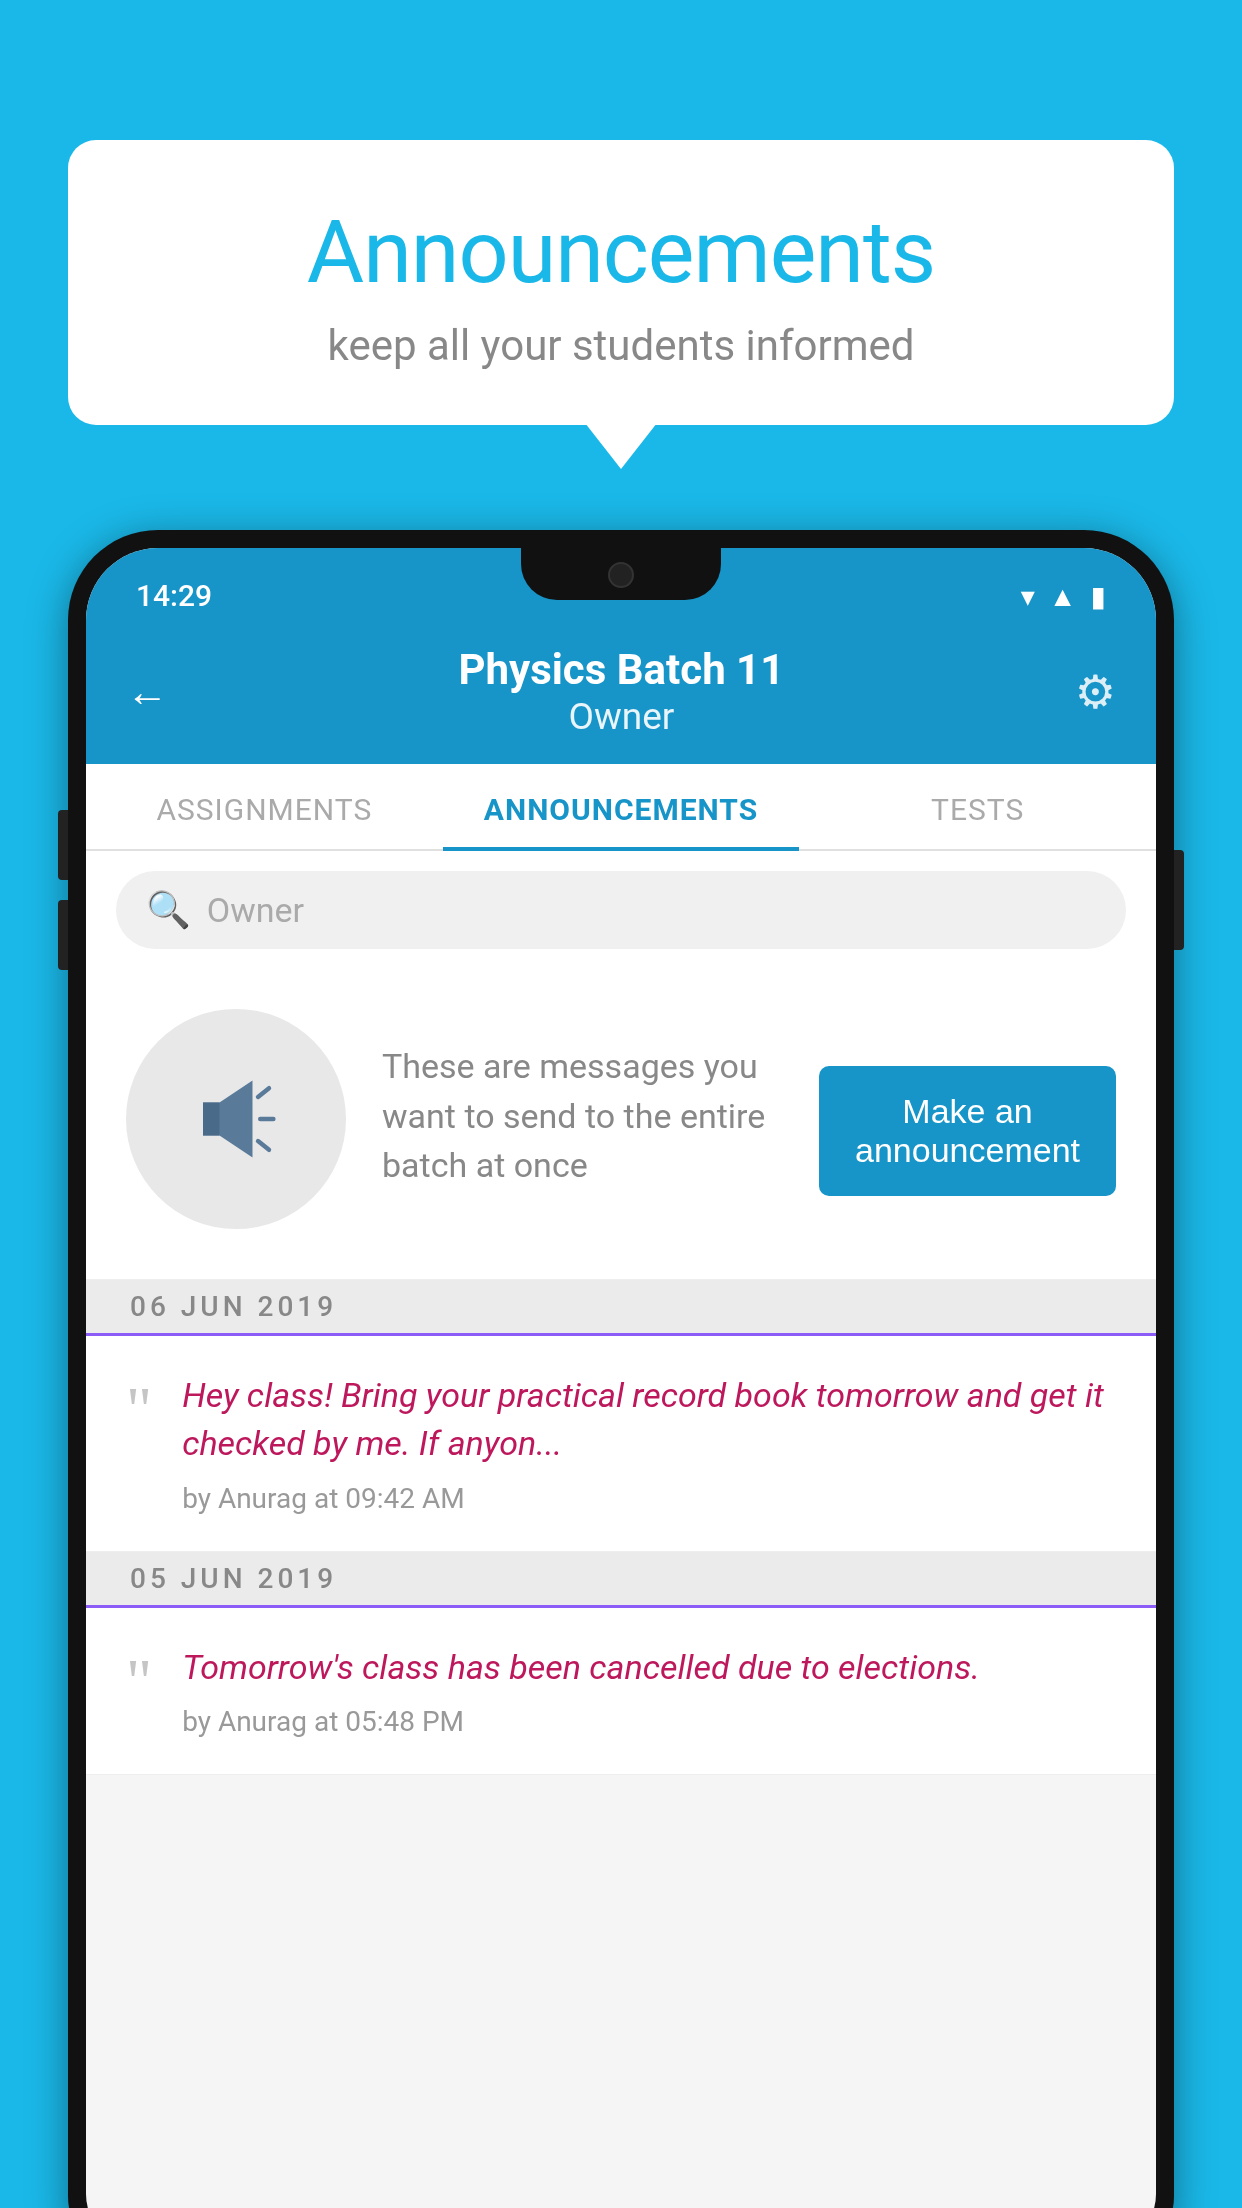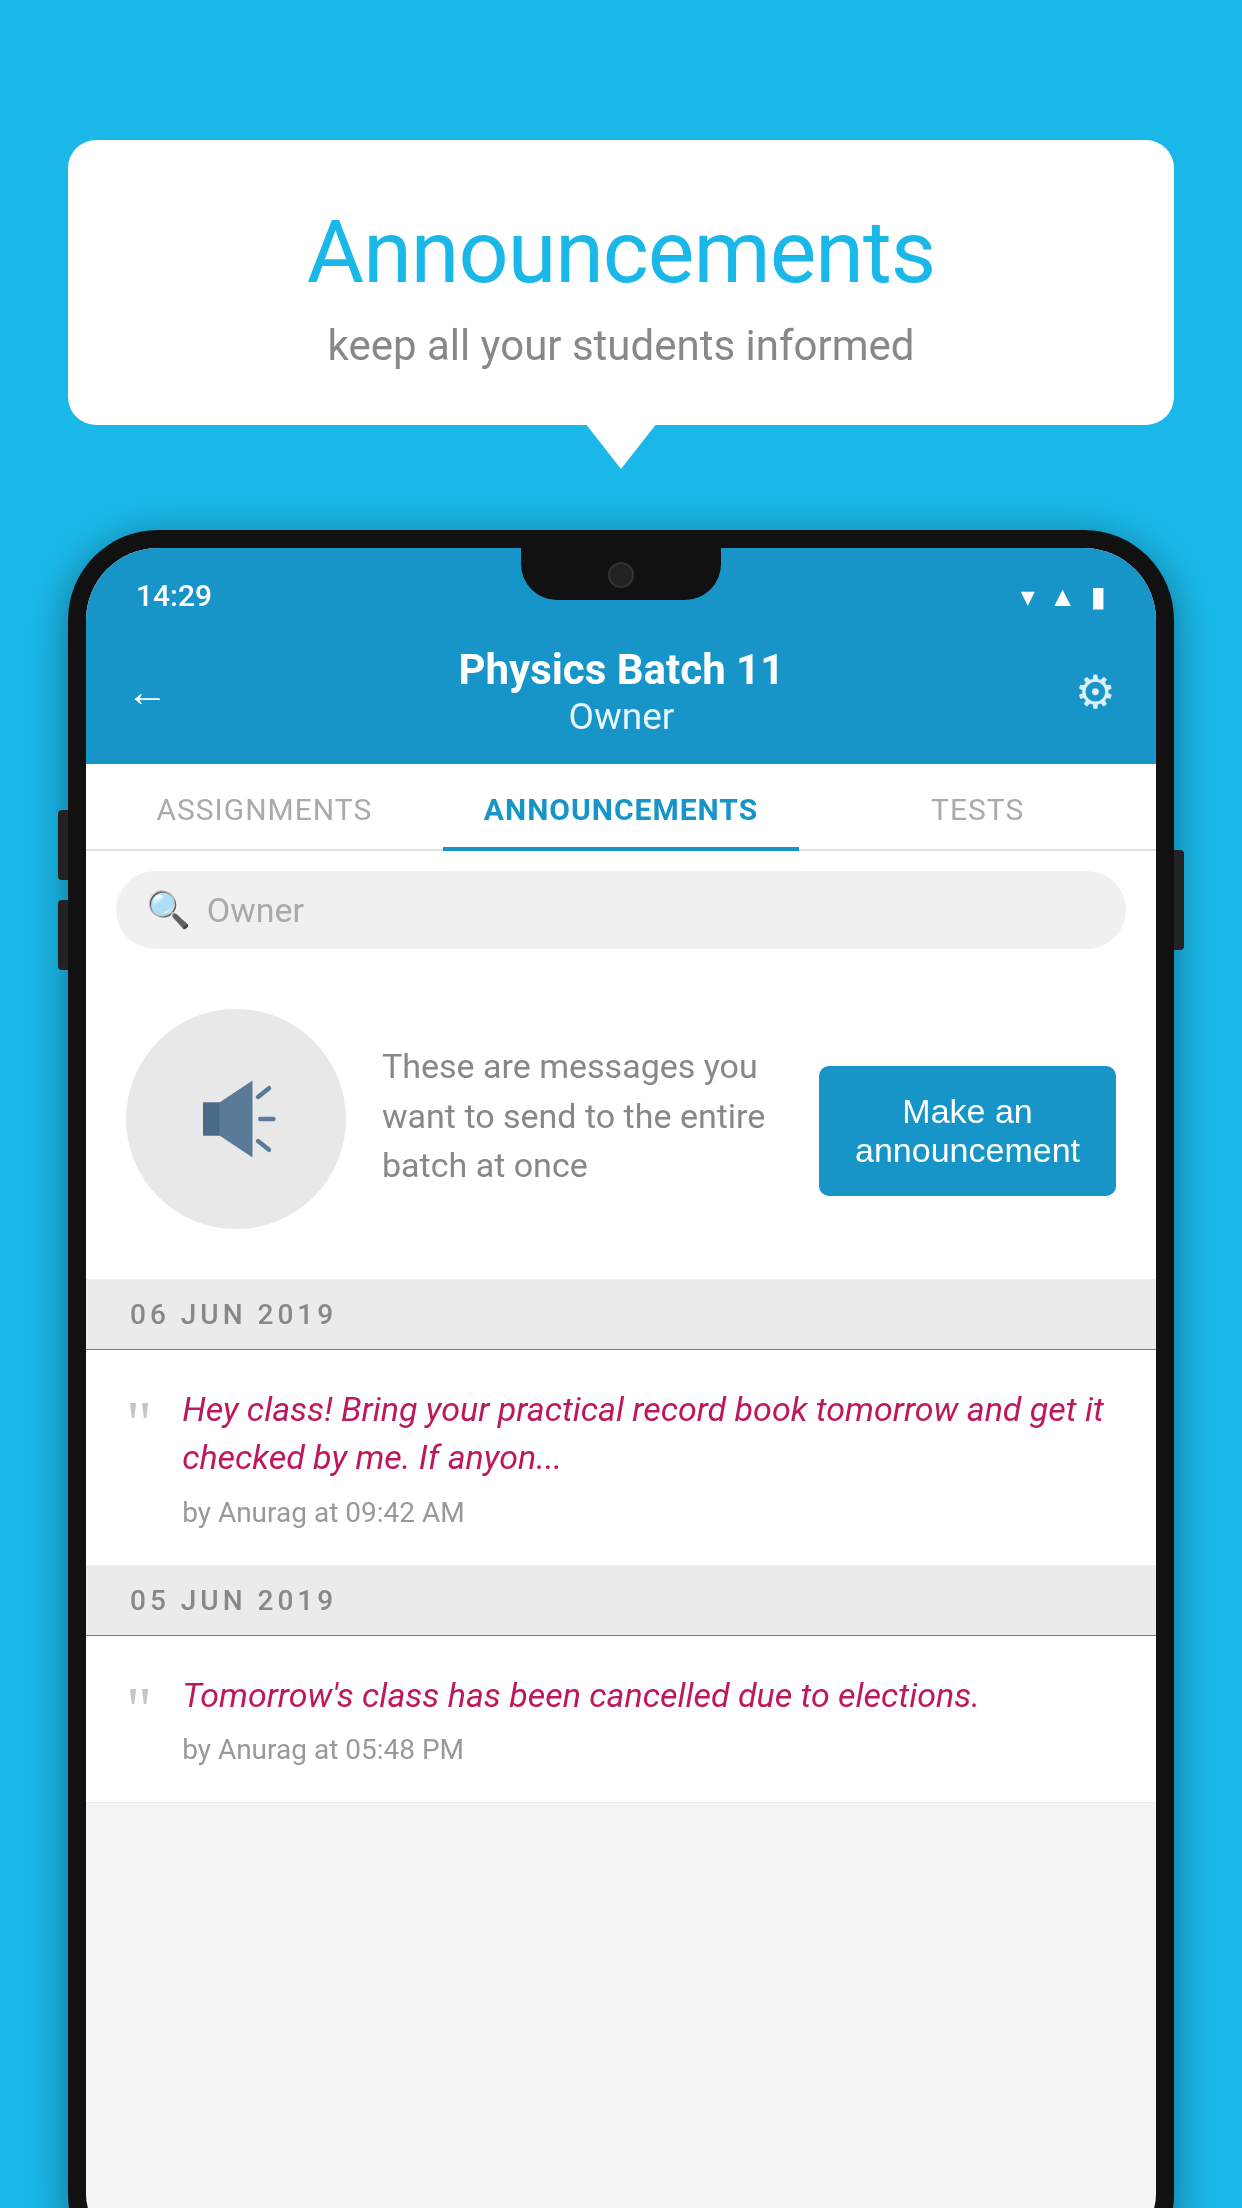--- a/index.html
+++ b/index.html
@@ -283,27 +283,27 @@
       font-size: 34px;
       font-weight: 500;
       cursor: pointer;
       text-align: center;
       margin-top: 24px;
     }
 
     
     .date-separator {
       background: #ebebeb;
-      padding: 18px 44px;
+      padding: 10px 44px;
       font-size: 28px;
       color: #888;
       letter-spacing: 4px;
       text-transform: uppercase;
       font-weight: 500;
-      border-bottom: 1px solid #8b5cf6;
+      border-bottom: 3px solid #8b5cf6;
     }
 
     
     .announcement-item {
       background: #fff;
       padding: 36px 44px 36px 40px;
       display: flex;
       align-items: flex-start;
       gap: 30px;
       border-bottom: 1px solid #eee;

